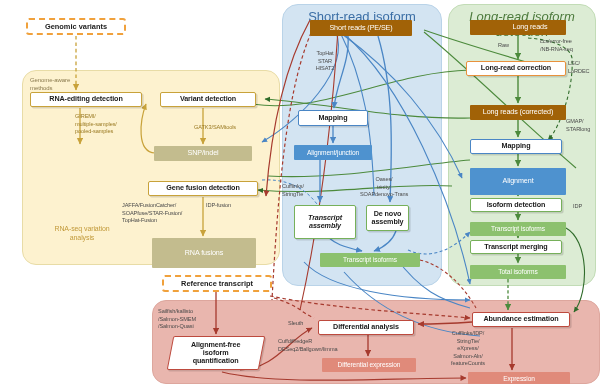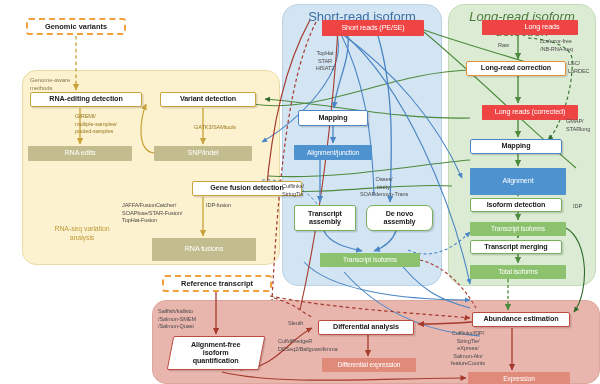--- a/index.html
+++ b/index.html
@@ -28,21 +28,21 @@
         box-shadow:1.6px 1.6px 0 rgba(0,0,0,.13);}
   .proc-gold{border:1.1px solid #c8a23a;}
   .proc-blue{border:1.1px solid #4a86c5;}
   .proc-green{border:1.1px solid #76b05a;}
   .proc-orange{border:1.1px solid #e8913c;}
   .proc-red{border:1.1px solid #bd4a3e;}
 
   
   .fill{color:#ffffff;border-radius:1px;font-weight:normal;}
   .fill-khaki{background:#c3bc8e;}
-  .fill-orange{background:#ef4444;margin-left:12px;}
+  .fill-orange{background:#a16207;}
   .fill-blue{background:#4e92cf;}
   .fill-green{background:#8cc16e;}
   .fill-salmon{background:#e08a7a;}
 
   
   .dashpill{position:absolute;box-sizing:border-box;display:flex;align-items:center;
             justify-content:center;background:#ffffff;border:2.2px dashed #f0a13c;
             border-radius:3px;font-size:7.4px;font-weight:bold;color:#1b1b1b;}
 
   
@@ -124,47 +124,46 @@
 analysis</div>
 
   <div class="dashpill" style="left:26px;top:18px;width:100px;height:17px;">Genomic variants</div>
 
   <div class="dashpill" style="left:162px;top:275px;width:110px;height:17px;">Reference transcript</div>
 
   <div class="node proc proc-gold" style="left:30px;top:92px;width:112px;height:15px;">RNA-editing detection</div>
 
   <div class="node proc proc-gold" style="left:160px;top:92px;width:96px;height:15px;">Variant detection</div>
 
-  <div class="node fill fill-khaki" style="left:28px;top:146px;width:104px;height:15px;">RNA edits</div>
 
   <div class="node fill fill-khaki" style="left:154px;top:146px;width:98px;height:15px;">SNP/indel</div>
 
-  <div class="node proc proc-gold" style="left:148px;top:181px;width:110px;height:15px;margin-left:44px;">Gene fusion detection</div>
-
-  <div class="node fill fill-khaki" style="left:152px;top:238px;width:104px;height:23px;">RNA fusions</div>
+  <div class="node proc proc-gold" style="left:148px;top:181px;width:110px;height:15px;">Gene fusion detection</div>
+
+  <div class="node fill fill-khaki" style="left:152px;top:238px;width:104px;height:30px;">RNA fusions</div>
 
   <div class="ann a-gold" style="left:75px;top:113px;">GIREMI/
 multiple-samples/
 pooled-samples</div>
   <div class="ann a-gold" style="left:194px;top:124px;">GATK3/SAMtools</div>
   <div class="ann a-dark" style="left:122px;top:202px;color:#4a4a4a;">JAFFA/FusionCatcher/
 SOAPfuse/STAR-Fusion/
 TopHat-Fusion</div>
   <div class="ann a-dark" style="left:206px;top:202px;color:#4a4a4a;">IDP-fusion</div>
 
   <div class="node fill fill-orange" style="left:310px;top:20px;width:102px;height:16px;">Short reads (PE/SE)</div>
 
   <div class="node proc proc-blue" style="left:298px;top:110px;width:70px;height:16px;">Mapping</div>
 
   <div class="node fill fill-blue" style="left:294px;top:145px;width:78px;height:15px;font-size:6.6px;">Alignment/junction</div>
 
-  <div class="node proc proc-green" style="left:294px;top:205px;width:62px;height:26px;white-space:pre;">Transcript
+  <div class="node proc proc-green" style="left:294px;top:205px;width:62px;height:34px;white-space:pre;font-style:italic;">Transcript
 assembly</div>
 
-  <div class="node proc proc-green" style="left:366px;top:205px;width:67px;height:26px;white-space:pre;border-radius:7px;">De novo
+  <div class="node proc proc-green" style="left:366px;top:205px;width:43px;height:26px;white-space:pre;">De novo
 assembly</div>
 
   <div class="node fill fill-green" style="left:320px;top:253px;width:100px;height:14px;font-size:6.6px;">Transcript isoforms</div>
 
   <div class="ann a-dark ctr" style="left:302px;top:50px;width:46px;color:#4a4a4a;">TopHat
 STAR
 HISAT2</div>
   <div class="ann a-dark" style="left:282px;top:183px;color:#4a4a4a;">Cufflinks/
 StringTie</div>
   <div class="ann a-dark ctr" style="left:340px;top:176px;width:88px;color:#4a4a4a;">Oases/

